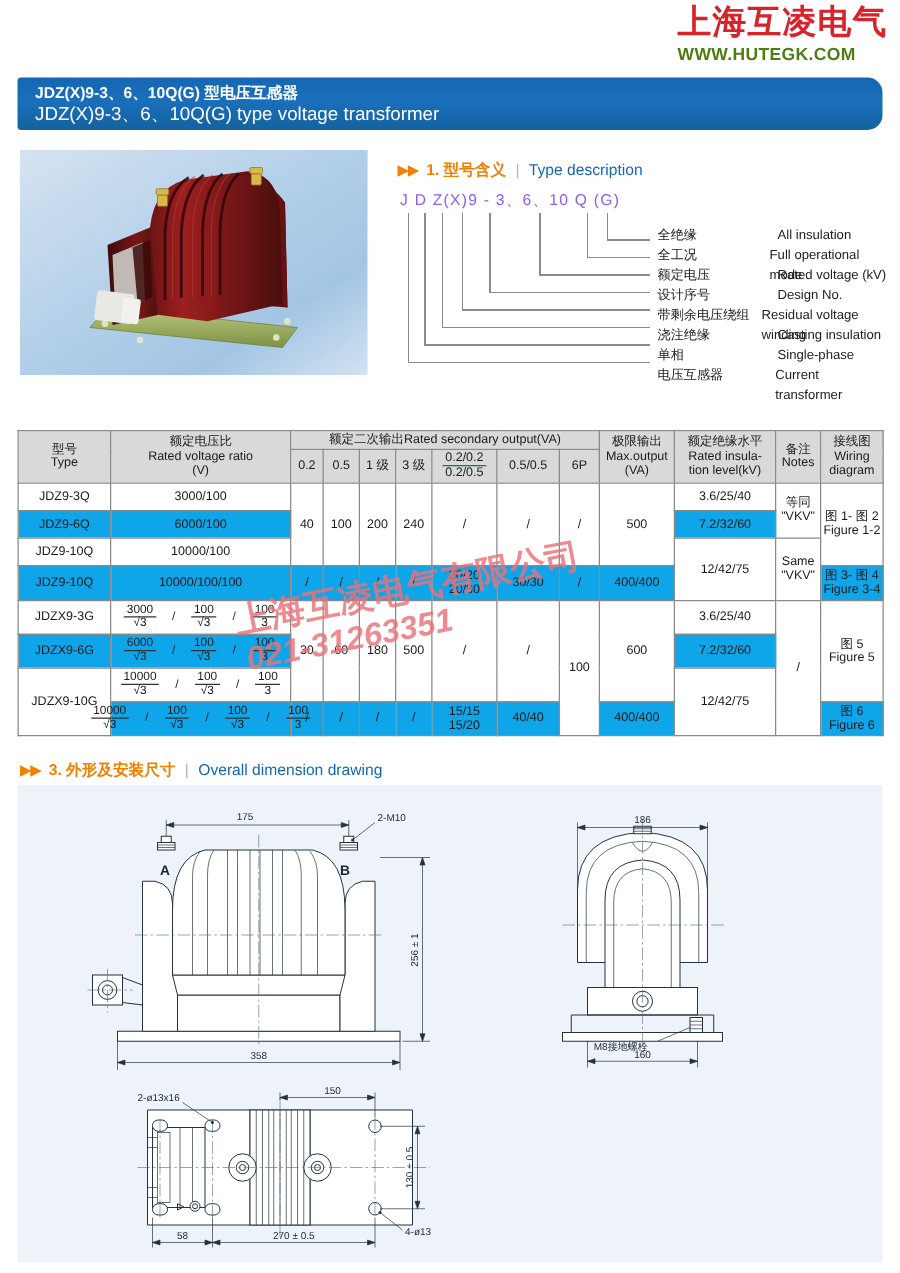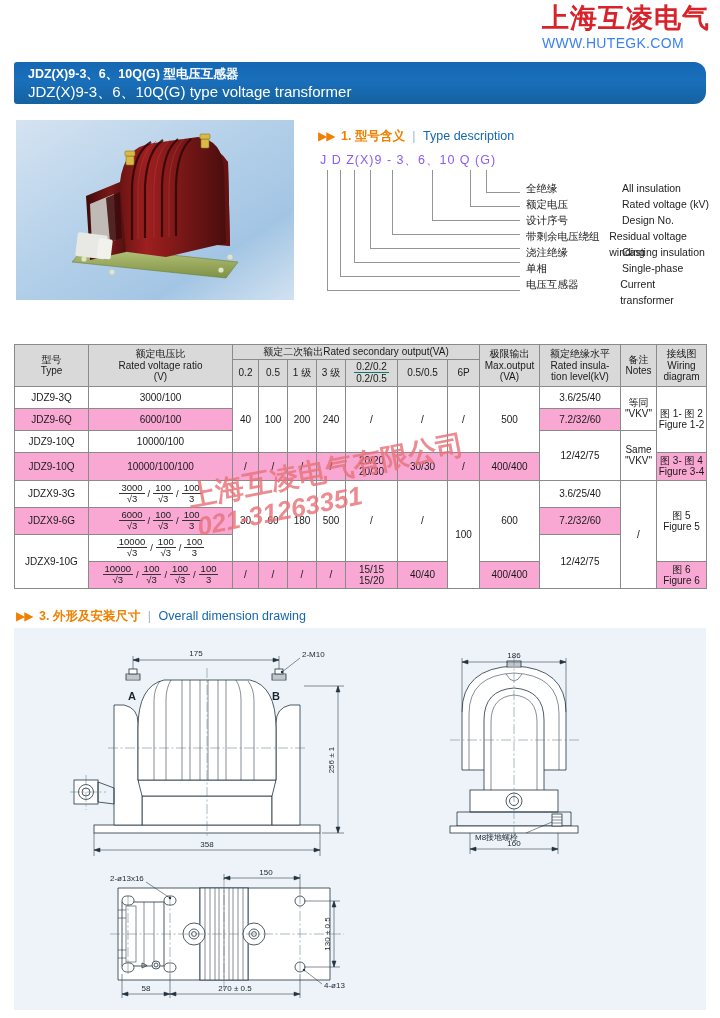--- a/index.html
+++ b/index.html
@@ -17,21 +17,21 @@
   .logo-area {
     position:absolute; right:10px; top:4px;
     text-align:left;
   }
   .logo-cn {
     font-size:27px; font-weight:bold; color:#d8232a;
     letter-spacing:1px; line-height:1.05;
     font-family:"DejaVu Sans","Liberation Sans",sans-serif;
   }
   .logo-url {
-    font-size:14px; font-weight:normal; color:#3b82f6;
+    font-size:14px; font-weight:bold; color:#4d7c0f;
     letter-spacing:0.3px; margin-top:3px;
   }
 
   
   .banner {
     position:absolute; left:14px; top:62px;
     width:692px; height:42px;
     background:linear-gradient(to bottom,#1567b2 0%,#1a6fbb 45%,#14629f 100%);
     border-radius:3px 12px 12px 3px;
     color:#ffffff;
@@ -72,26 +72,26 @@
   
   #tdata { position:absolute; left:14px; top:344px; width:692px; }
   table.t { border-collapse:collapse; width:692px; table-layout:fixed; }
   table.t td, table.t th {
     border:1px solid #8a8a8a;
     text-align:center; vertical-align:middle;
     font-size:10px; color:#1a1a1a; font-weight:normal;
     padding:1px 1px;
   }
   table.t thead td { background:#d9d9d9; font-size:10px; line-height:11.5px; }
-  tr.alt td { background:#f9a8d4; }
+  tr.alt td { background:#0ea5e9; }
   td.th-type { line-height:12px; }
   .frac { display:inline-block; text-align:center; vertical-align:middle; line-height:10px; }
   .frac .n { display:block; border-bottom:1px solid #333; padding:0 2px; }
   .frac .d { display:block; padding:0 2px; }
-  .ratio-row { display:flex; align-items:center; justify-content:center; gap:2px; font-size:9.5px; }
+  .ratio-row { display:flex; align-items:center; justify-content:center; gap:12px; font-size:9.5px; }
   .ratio-row .sl { padding:0 1px; }
   .two-line { line-height:11px; }
 
   
   #dims {
     position:absolute; left:14px; top:628px; width:692px; height:382px;
     background:#eef3f9;
   }
   #dims svg { display:block; }
 
@@ -217,20 +217,24 @@
       <path d="M172,44 L172,66 L206,66"></path>
     </g>
   </svg>
 
   <div class="td-rows">
     <div class="td-row">
       <span class="cn">全绝缘</span>
       <span class="en">All insulation</span>
     </div>
     <div class="td-row">
+      <span class="cn">全工况</span>
+      <span class="en">Full operational mode</span>
+    </div>
+    <div class="td-row">
       <span class="cn">额定电压</span>
       <span class="en">Rated voltage (kV)</span>
     </div>
     <div class="td-row">
       <span class="cn">设计序号</span>
       <span class="en">Design No.</span>
     </div>
     <div class="td-row">
       <span class="cn">带剩余电压绕组</span>
       <span class="en">Residual voltage winding</span>

